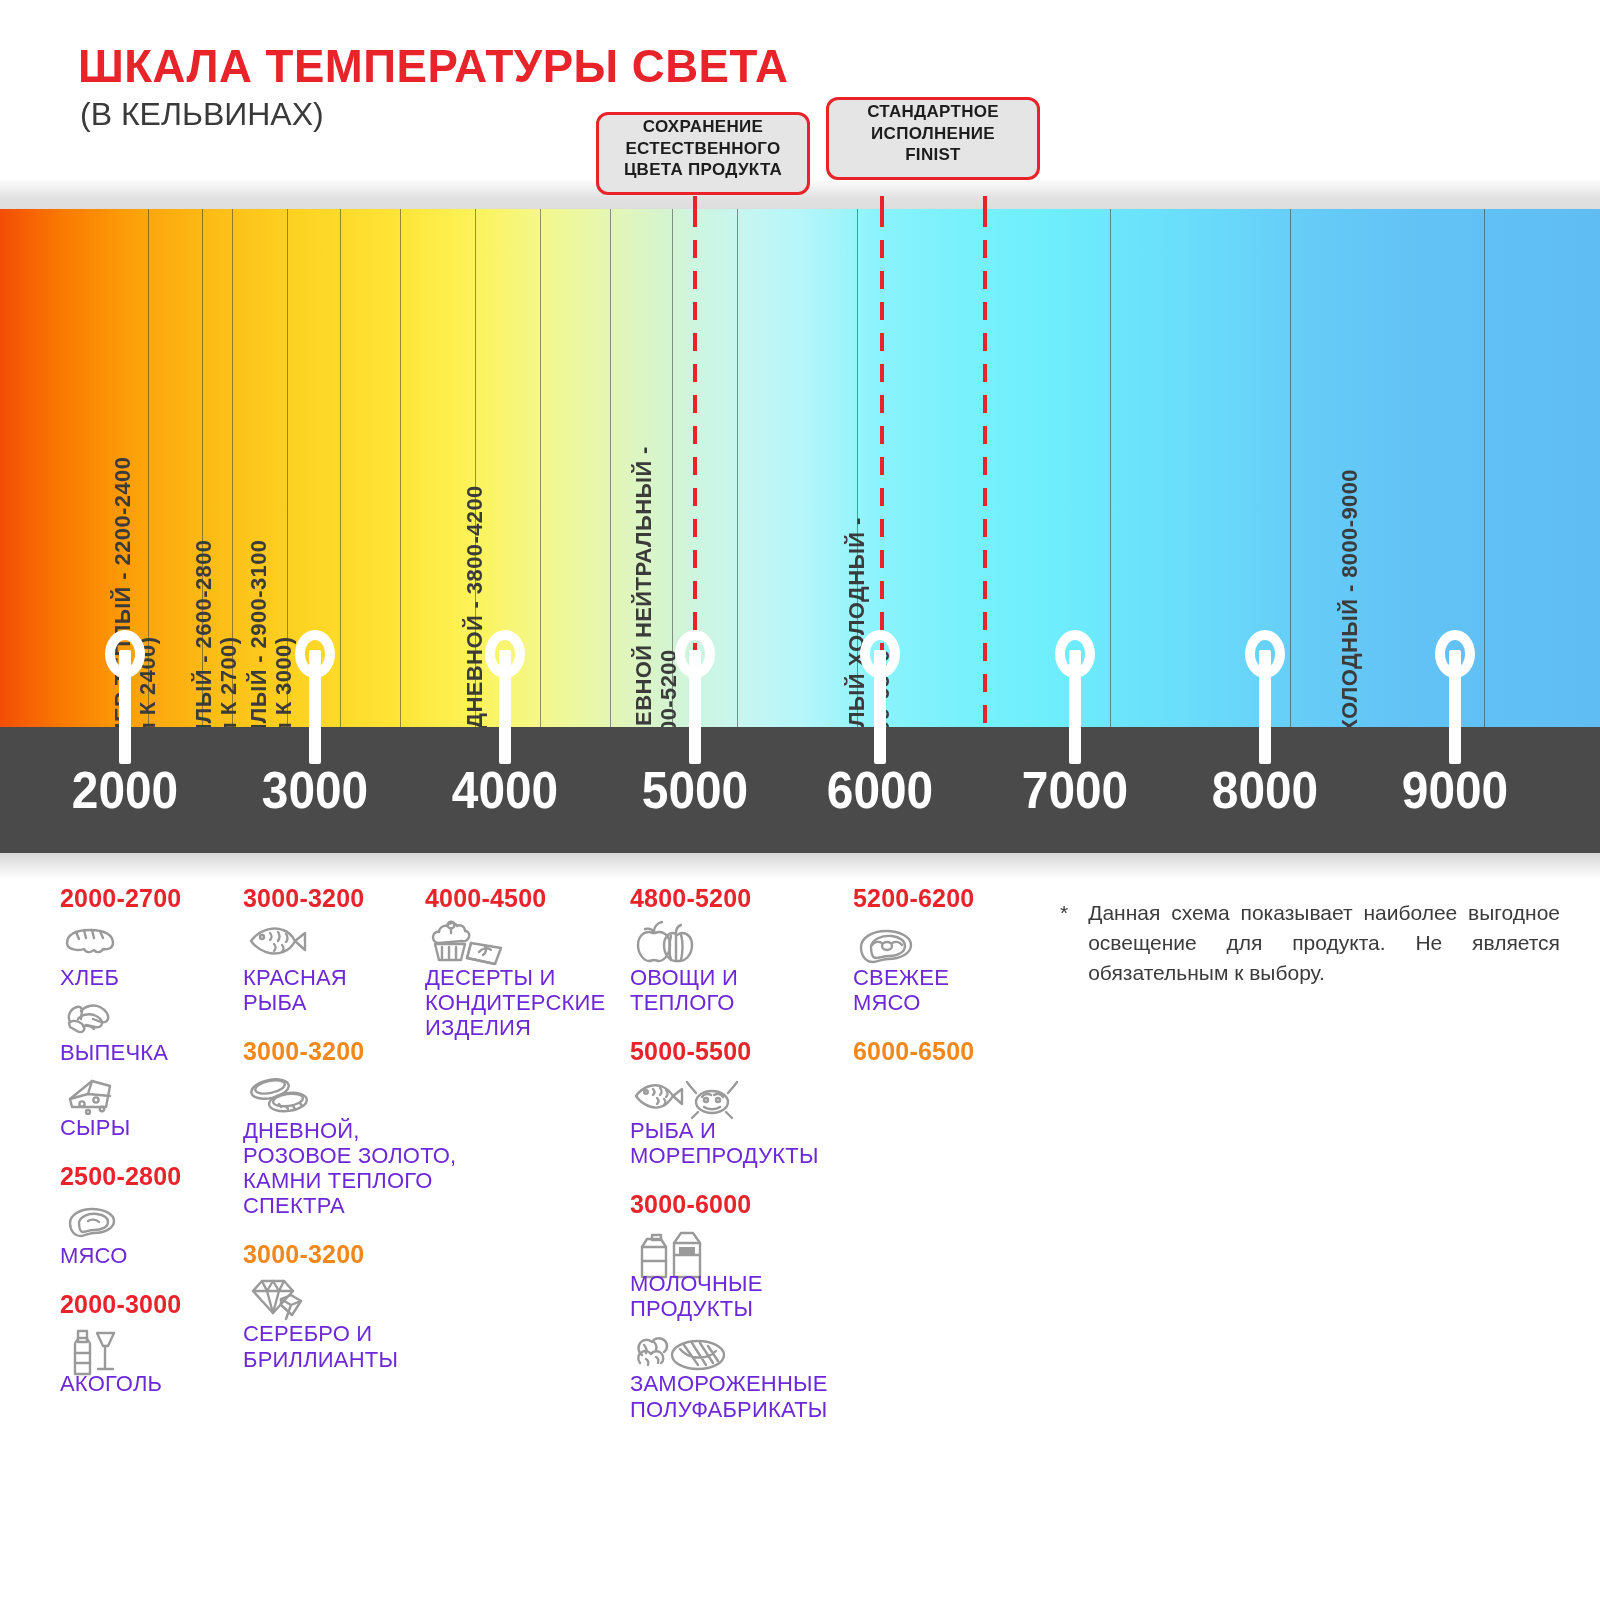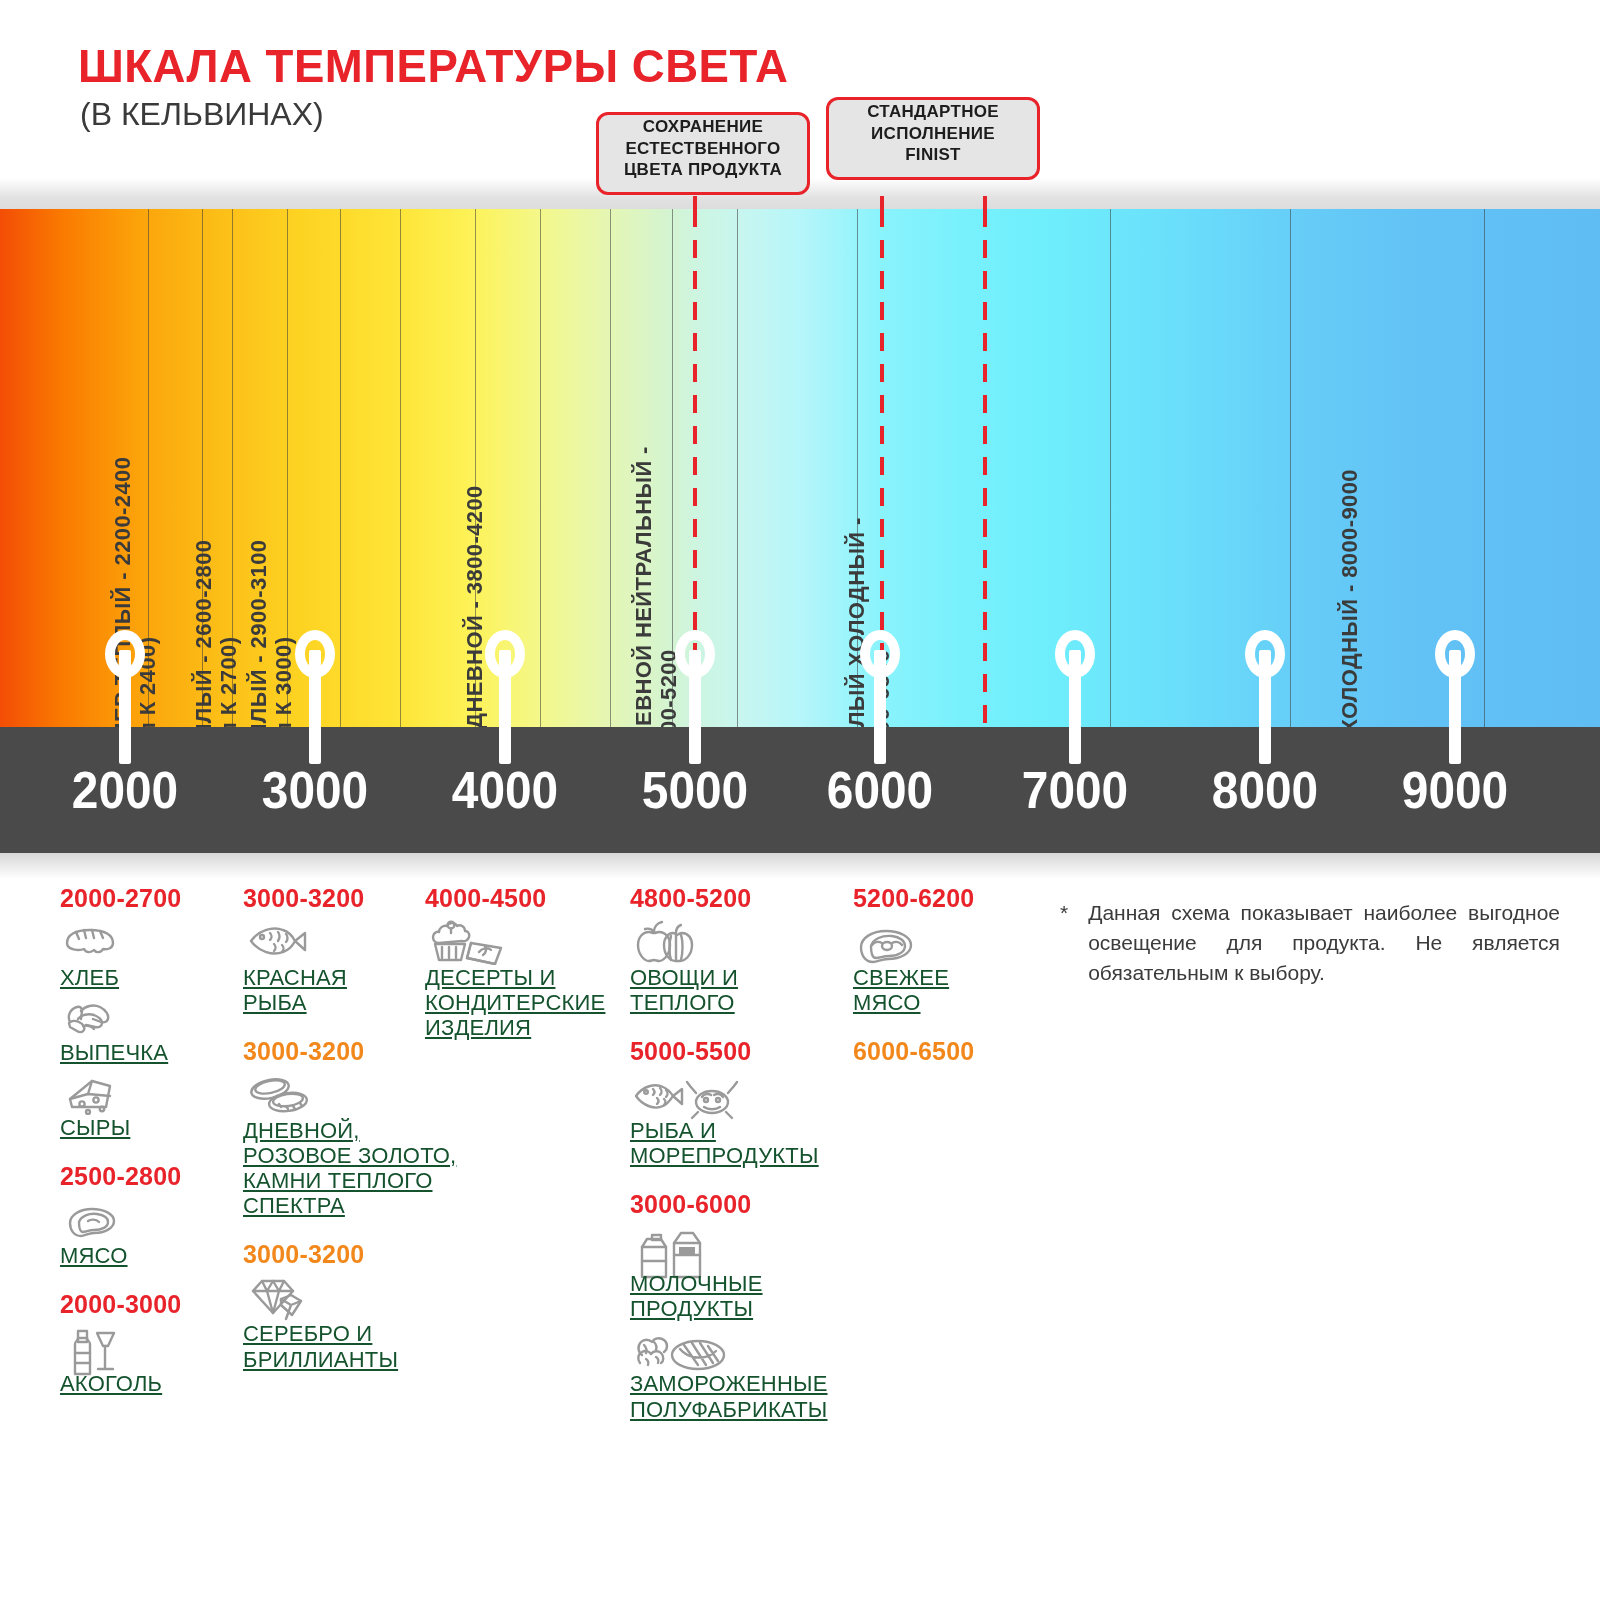--- a/index.html
+++ b/index.html
@@ -125,23 +125,22 @@
   .range {
     font-size: 25px; font-weight: bold; letter-spacing: 0.2px;
     margin-bottom: 6px;
   }
   .range.red { color: #e8232a; }
   .range.orange { color: #f2881b; }
   .item { margin-bottom: 4px; }
   .icon { display: block; height: 44px; margin: 3px 0 2px 2px; }
   .icon svg { display: block; }
   .iname {
-    font-size: 22px; color: #14532d; line-height: 1.14;
+    font-size: 22px; color: #6d28d9; line-height: 1.14;
     letter-spacing: 0.2px;
-    text-decoration: underline;
   }
 
   
   .footnote {
     position: absolute; left: 1060px; top: 14px; width: 500px;
     font-size: 21px; color: #3b3b3b; line-height: 1.42;
     display: flex; gap: 20px;
   }
   .footnote .star { font-size: 21px; line-height: 1.42; }
   .footnote .ftext { text-align: justify; }

